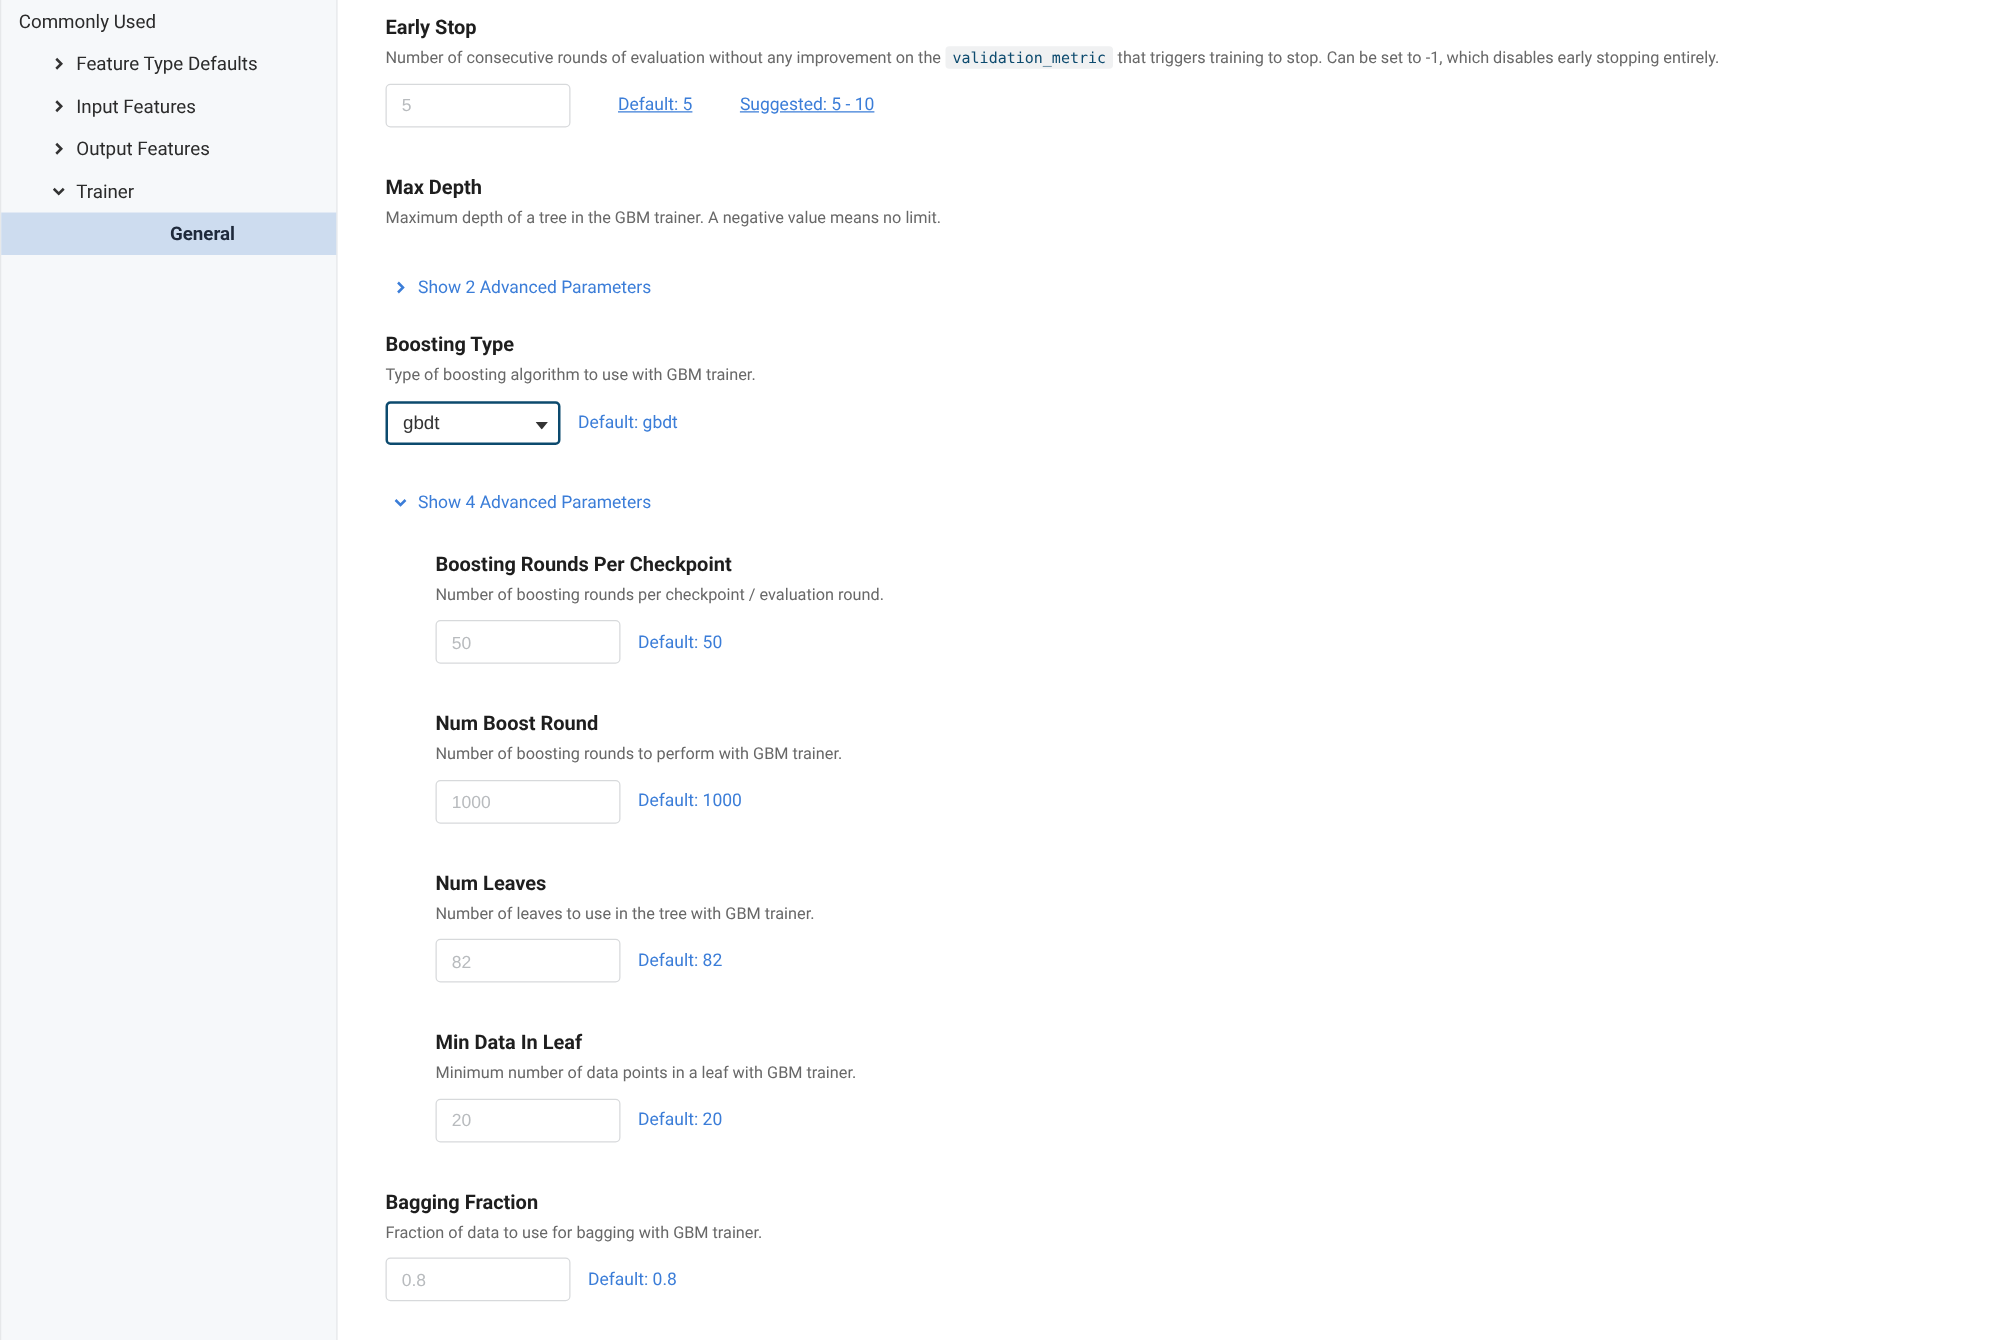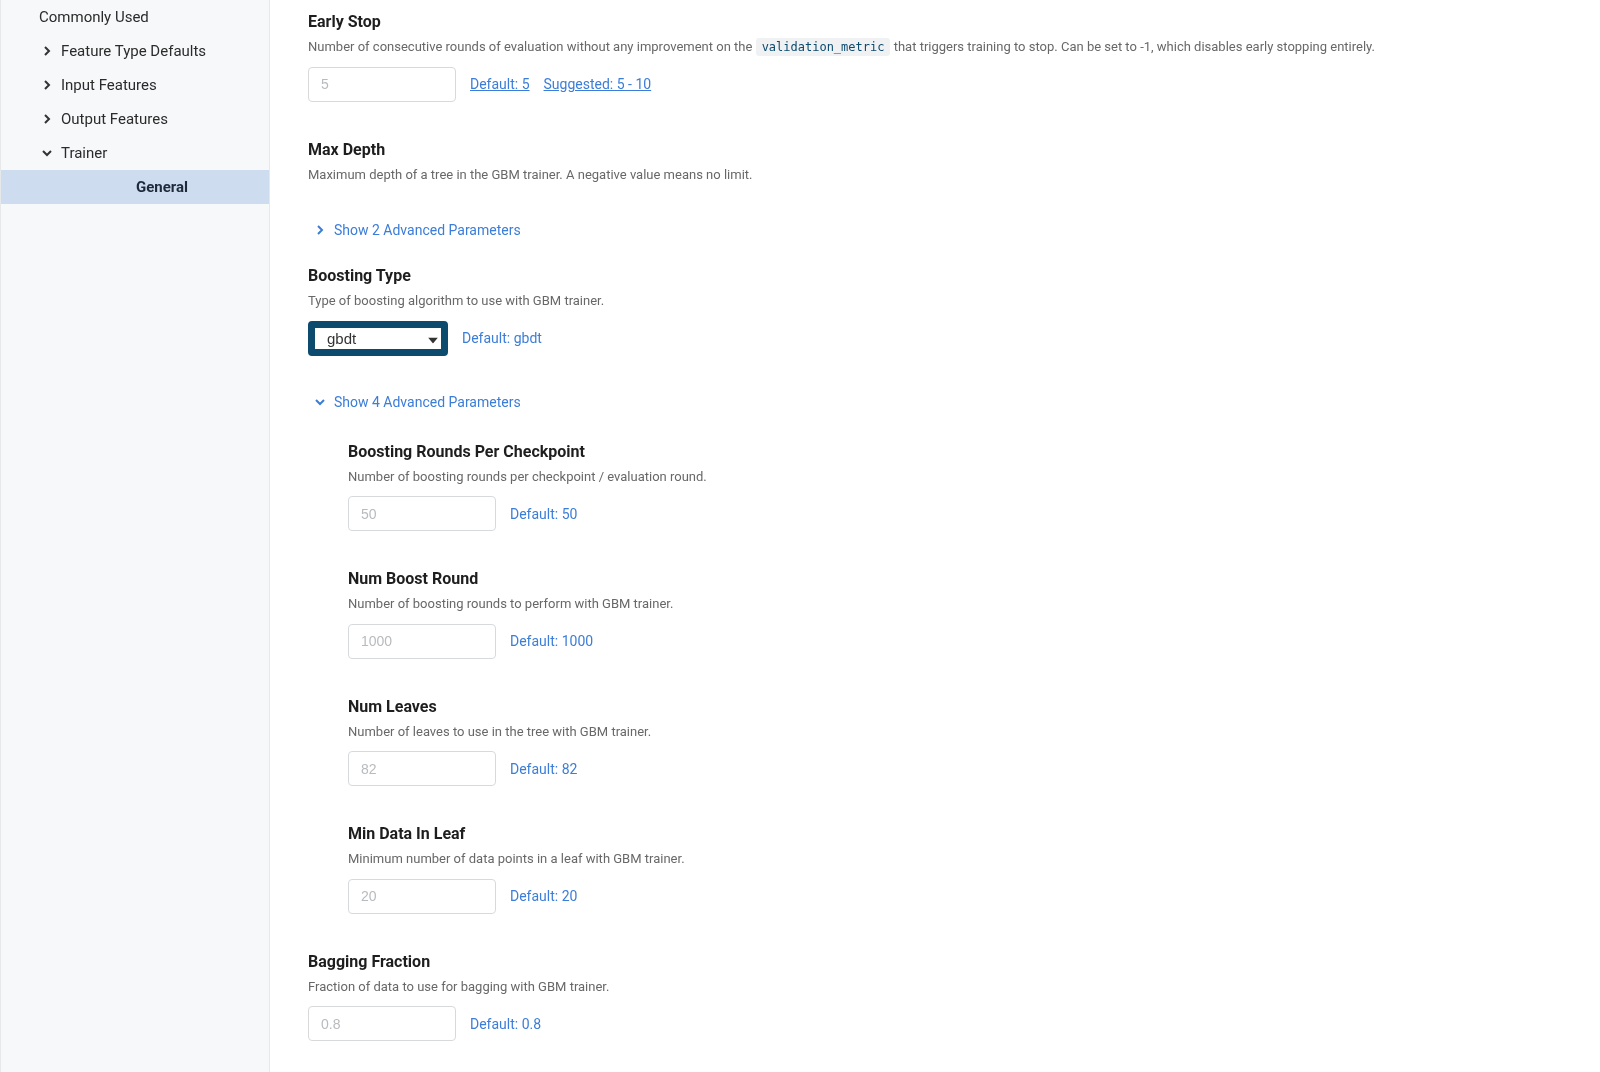--- a/index.html
+++ b/index.html
@@ -21,21 +21,21 @@
       padding-top: 0;
     }
     .sidebar .item {
       display: flex;
       align-items: center;
       font-size: 15px;
       color: #2b2b2b;
       padding: 8px 14px 8px 34px;
       cursor: pointer;
     }
-    .sidebar .item.plain { padding-left: 38px; }
+    .sidebar .item.plain { padding-left: 14px; }
     .sidebar .item .chev {
       width: 12px; height: 12px; margin-right: 8px;
       flex-shrink: 0;
     }
     .sidebar .item.indent { padding-left: 40px; }
     .sidebar .subitem {
       font-size: 15px;
       font-weight: 700;
       color: #1e293b;
       background: #cddcef;
@@ -77,21 +77,21 @@
       border: 1px solid #d7d9db;
       border-radius: 4px;
       padding: 0 12px;
       font-size: 14px;
       color: #333;
     }
     .text-input::placeholder { color: #b8bbbe; }
     .select-input {
       width: 140px;
       height: 35px;
-      border: 7px solid #0c4a6e;
+      border: 2px solid #0c4a6e;
       border-radius: 4px;
       padding: 0 28px 0 12px;
       font-size: 15px;
       color: #333;
       background: #fff;
       appearance: none;
       position: relative;
     }
     .select-wrap { position: relative; display: inline-block; }
     .select-caret {
@@ -100,21 +100,21 @@
       top: 50%;
       transform: translateY(-50%);
       pointer-events: none;
     }
     .hint-link {
       font-size: 14px;
       color: #3b7dd8;
       text-decoration: none;
       cursor: pointer;
     }
-    .hint-link.underline { text-decoration: underline; }
+    .hint-link.underline { text-decoration: underline; margin-left: 24px; }
     .adv-toggle {
       display: flex;
       align-items: center;
       gap: 8px;
       color: #3b7dd8;
       font-size: 14px;
       margin: 1px 0 28px 6px;
       cursor: pointer;
     }
     .adv-toggle.expanded { margin-bottom: 32px; }

